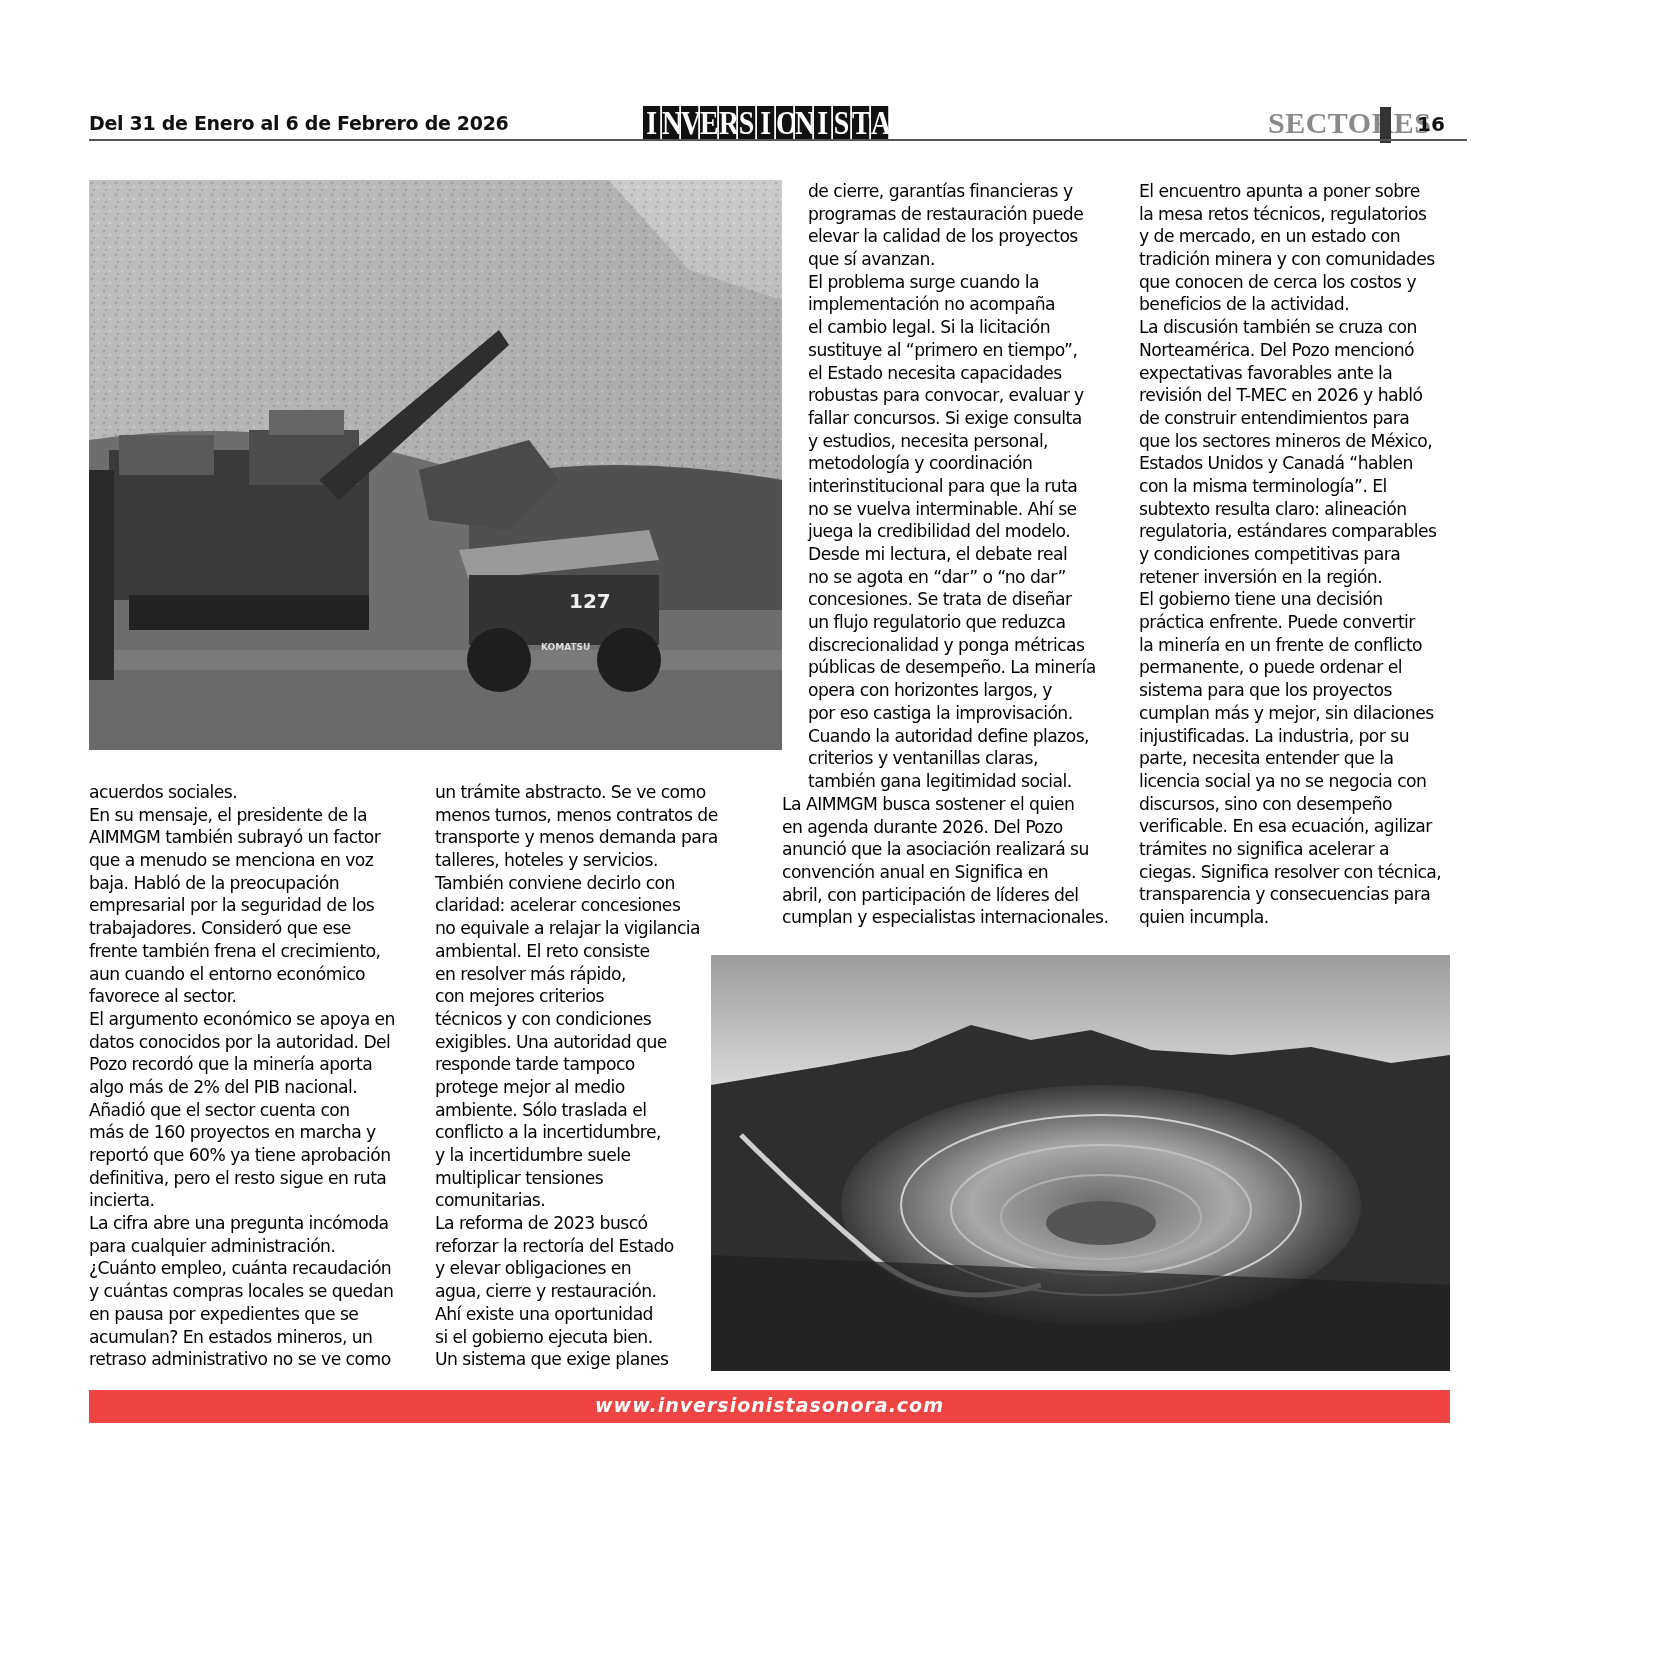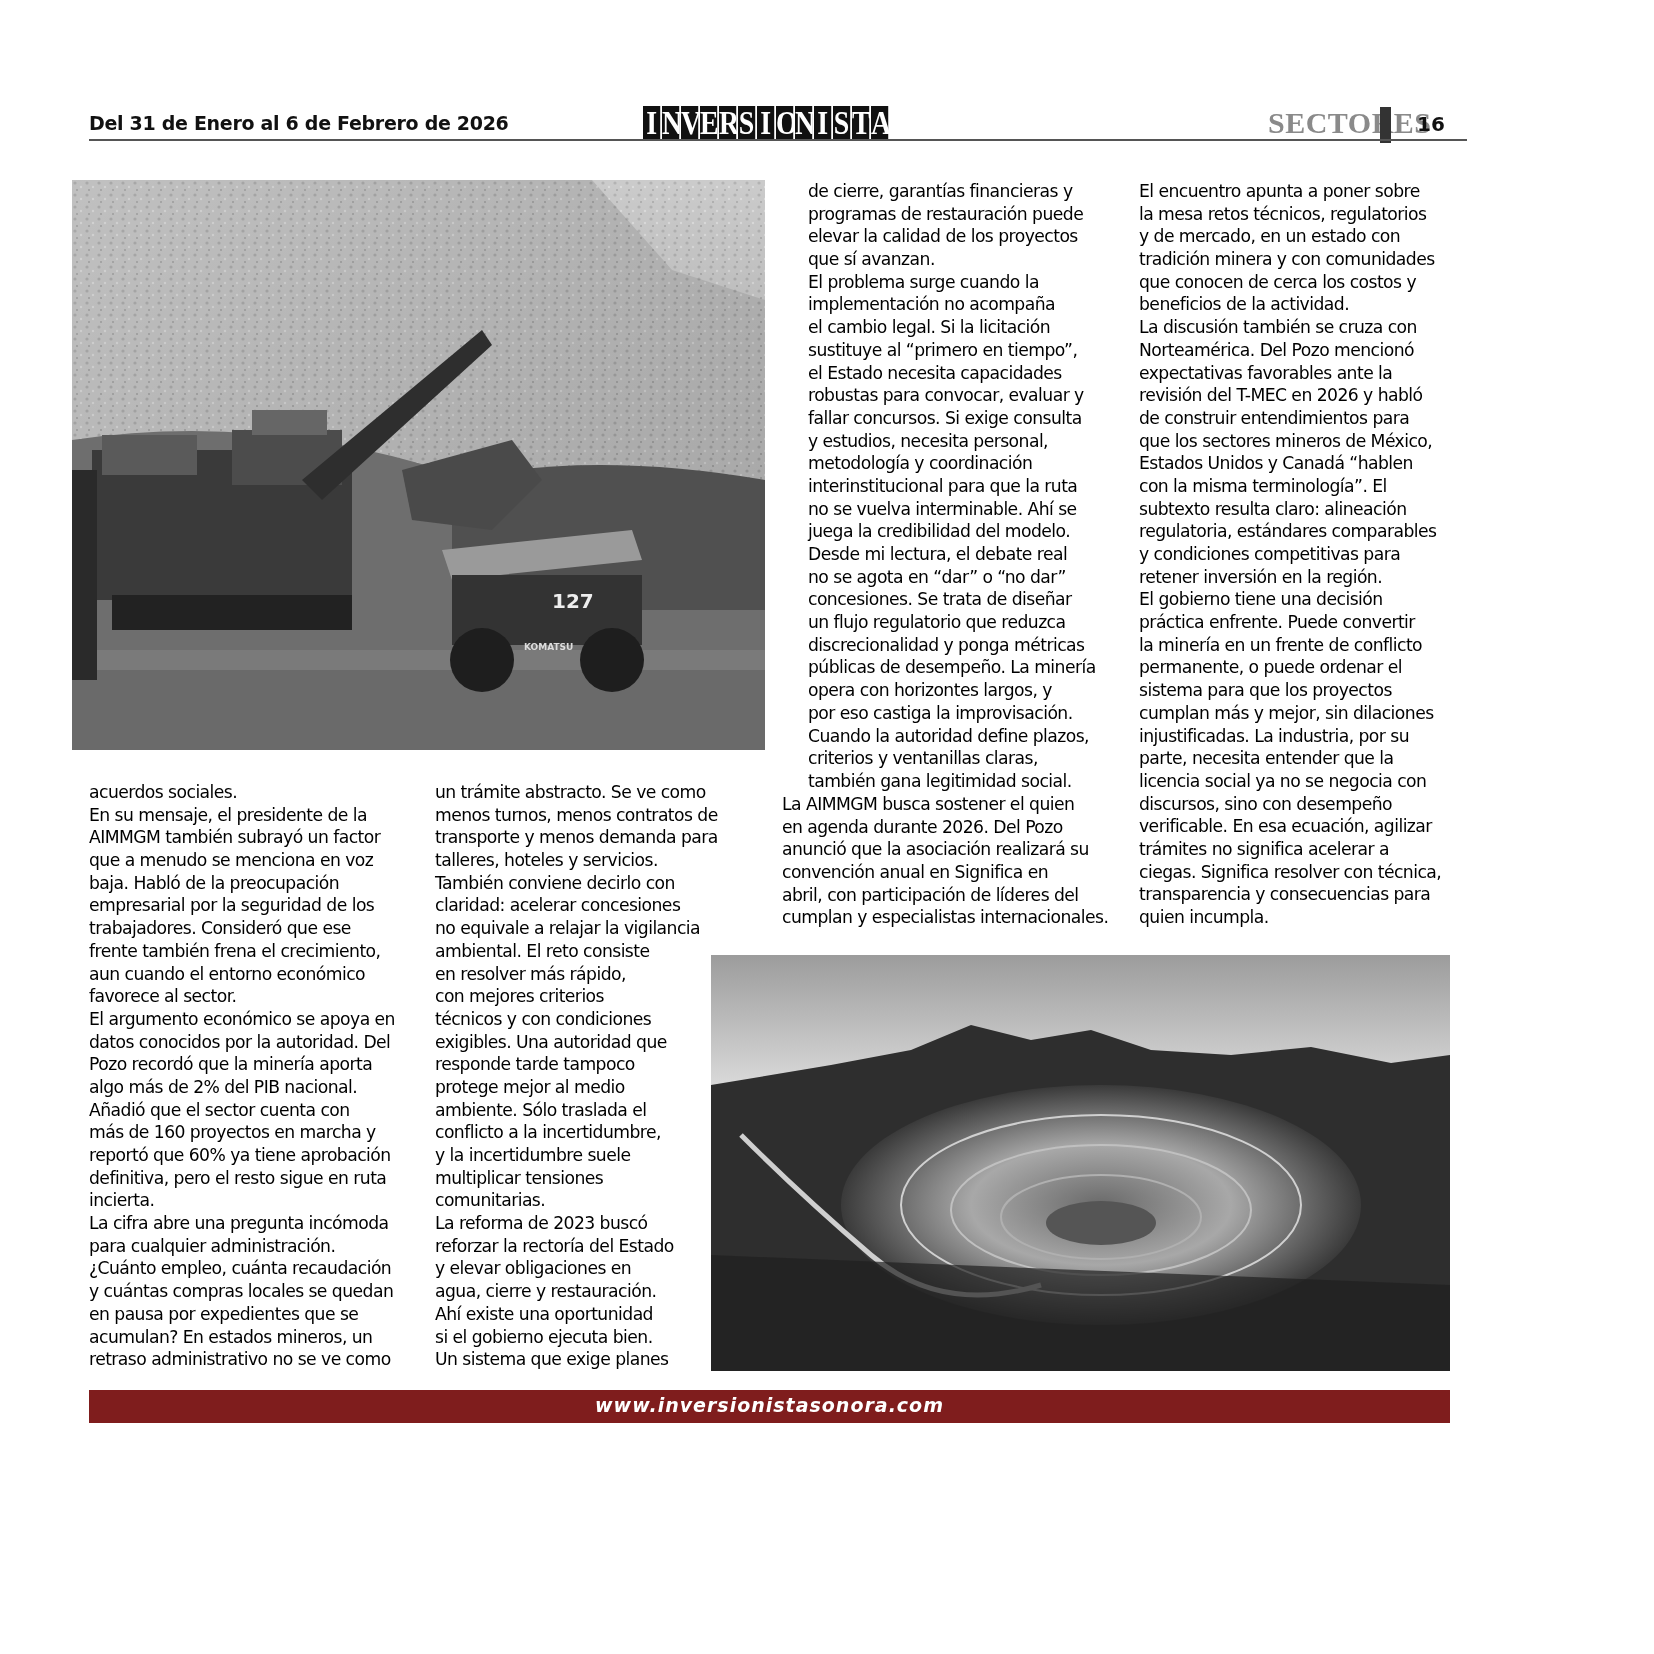--- a/index.html
+++ b/index.html
@@ -7,23 +7,23 @@
   .abs { position:absolute; }
   .date { left:89px; top:112px; font-family:"DejaVu Sans", sans-serif; font-weight:bold; font-size:19px; letter-spacing:-0.3px; color:#111; }
   .header-rule { left:89px; top:139px; width:1378px; height:2px; background:#555; }
   .logo { left:643px; top:106px; height:34px; display:flex; gap:1px; }
   .logo span { display:inline-block; background:#111; color:#fff; font-family:"Liberation Serif", serif; font-weight:bold; font-size:34px; line-height:34px; width:21px; text-align:center; transform:scaleX(0.82); transform-origin:left; margin-right:-3px; }
   .section { left:1268px; top:106px; font-family:"Liberation Serif", serif; font-weight:bold; font-size:30px; color:#8a8a8a; letter-spacing:0.5px; }
   .section-bar { left:1380px; top:107px; width:11px; height:36px; background:#333; }
   .pagenum { left:1417px; top:112px; font-family:"DejaVu Sans", sans-serif; font-weight:bold; font-size:20px; color:#111; }
   .col { font-family:"DejaVu Sans", sans-serif; font-size:17.2px; line-height:22.7px; letter-spacing:-0.55px; color:#000000; white-space:pre; }
   .col div { height:22.7px; }
-  .photo1 { left:72px; top:180px; width:693px; height:684px; overflow:hidden; }
+  .photo1 { left:89px; top:180px; width:693px; height:684px; overflow:hidden; }
   .photo2 { left:711px; top:955px; width:739px; height:416px; overflow:hidden; }
-  .footer { left:89px; top:1390px; width:1361px; height:33px; background:#7f1d1d; }
+  .footer { left:89px; top:1390px; width:1361px; height:33px; background:#ef4444; }
   .footer-text { position:absolute; left:0; right:0; top:4px; text-align:center; color:#fff; font-family:"DejaVu Sans", sans-serif; font-weight:bold; font-style:italic; font-size:19px; letter-spacing:1px; }
 </style>
 </head>
 <body>
 
 <div class="abs date">Del 31 de Enero al 6 de Febrero de 2026</div>
 <div class="abs logo" id="logo">
     <span>I</span>
     <span>N</span>
     <span>V</span>

